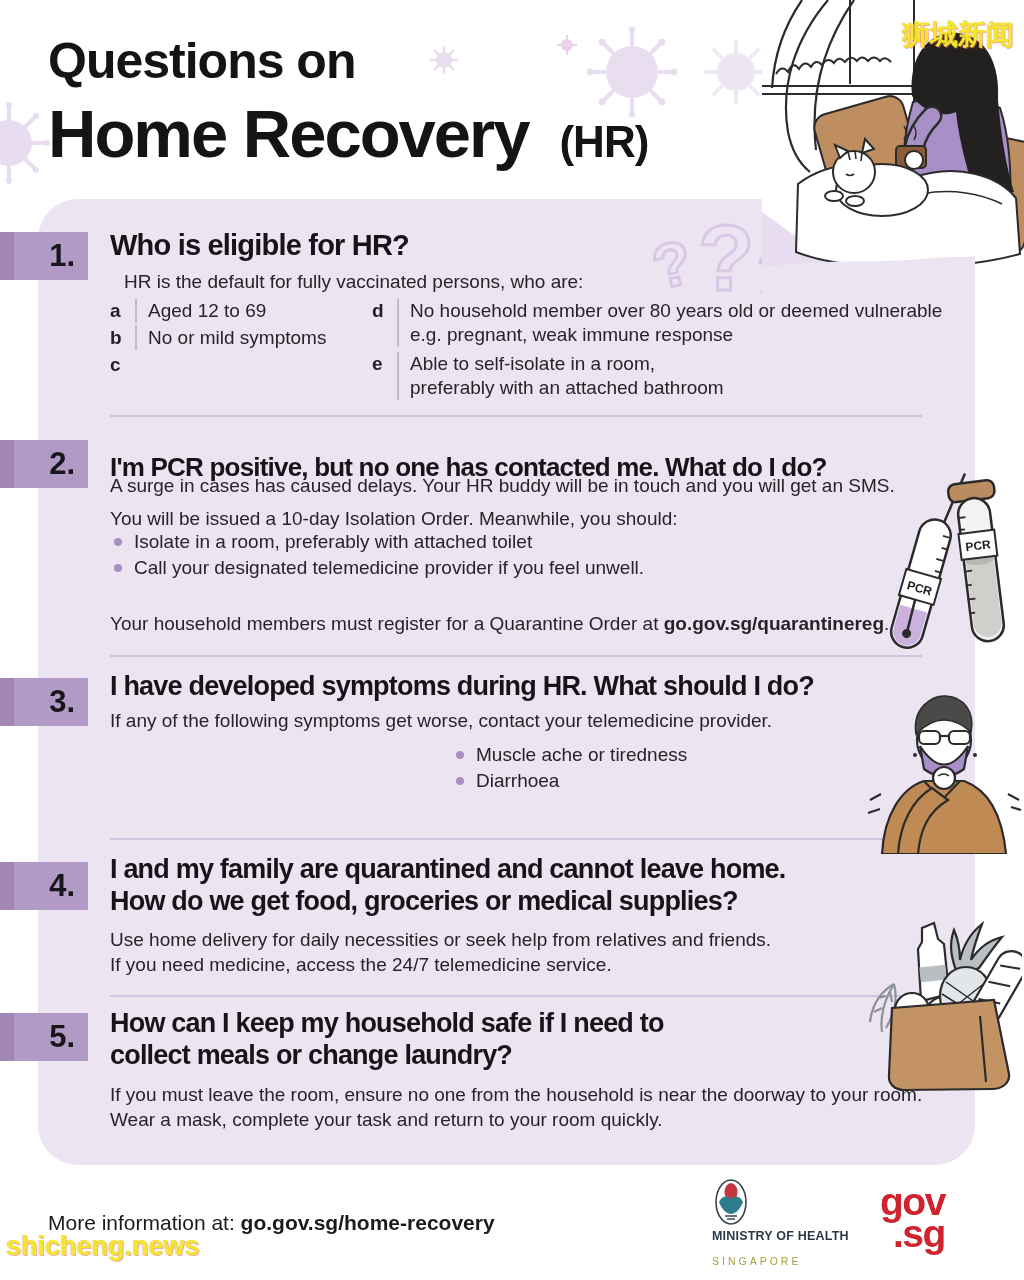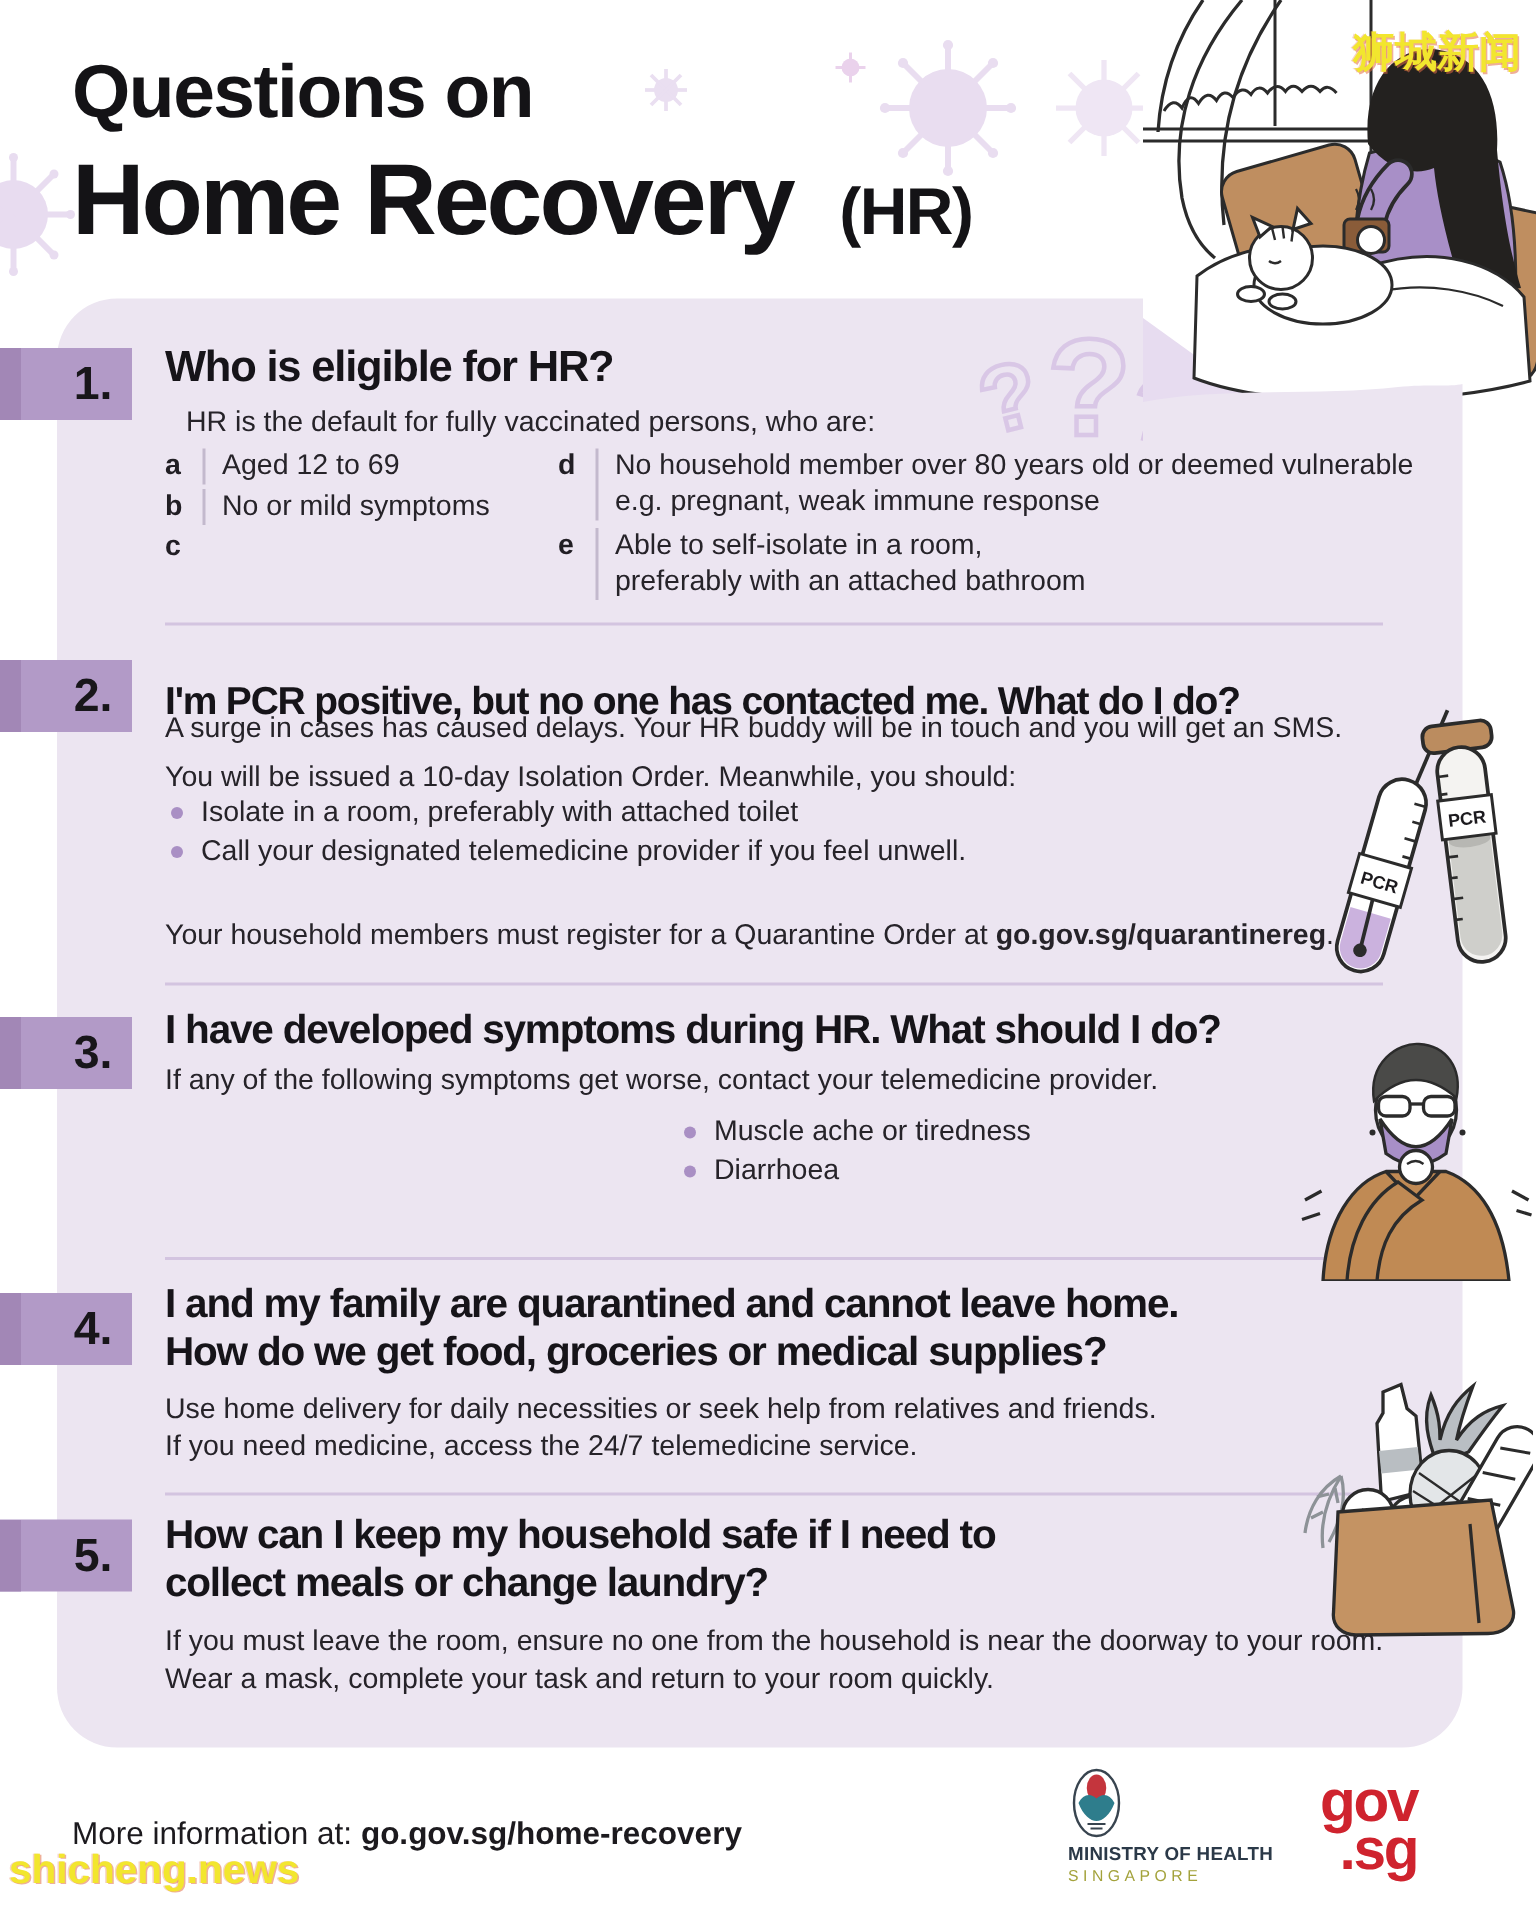--- a/index.html
+++ b/index.html
@@ -37,21 +37,21 @@
   .crit .tx{border-left:2px solid #c3b9cd;margin-left:7px;padding-left:11px;white-space:pre-line;}
 
   
   .bl{position:relative;padding-left:24px;font-size:19px;line-height:26px;color:#262329;white-space:pre-line;}
   .bl::before{content:"";position:absolute;left:4px;top:9px;width:8px;height:8px;border-radius:50%;background:#a98fc4;}
 
   
   .info{left:48px;top:1211px;font-size:21px;color:#1c1a1e;}
   .moh{left:712px;top:1178px;width:140px;display:flex;flex-direction:column;align-items:flex-start;}
   .moh-name{font-size:12.5px;font-weight:700;color:#2b3948;letter-spacing:0.2px;margin-top:3px;white-space:nowrap;}
-  .moh-country{font-size:10.5px;color:#a3a23b;letter-spacing:3px;margin-top:2px;}
+  .moh-country{font-size:10.5px;color:#a3a23b;letter-spacing:3px;margin-top:12px;}
   .govsg{left:880px;top:1186px;font-weight:700;color:#cf232e;font-size:39px;line-height:0.82;letter-spacing:-1.5px;}
   .govsg .l2{text-align:right;}
 
   
   .wm{font-weight:700;color:#f2e62e;text-shadow:1px 1px 0 rgba(226,110,70,0.55),-1px 0 0 rgba(226,110,70,0.3);}
   .wm-top{right:10px;top:16px;font-size:28px;}
   .wm-bottom{left:6px;top:1231px;font-size:27px;}
 </style>
 </head>
 <body>

